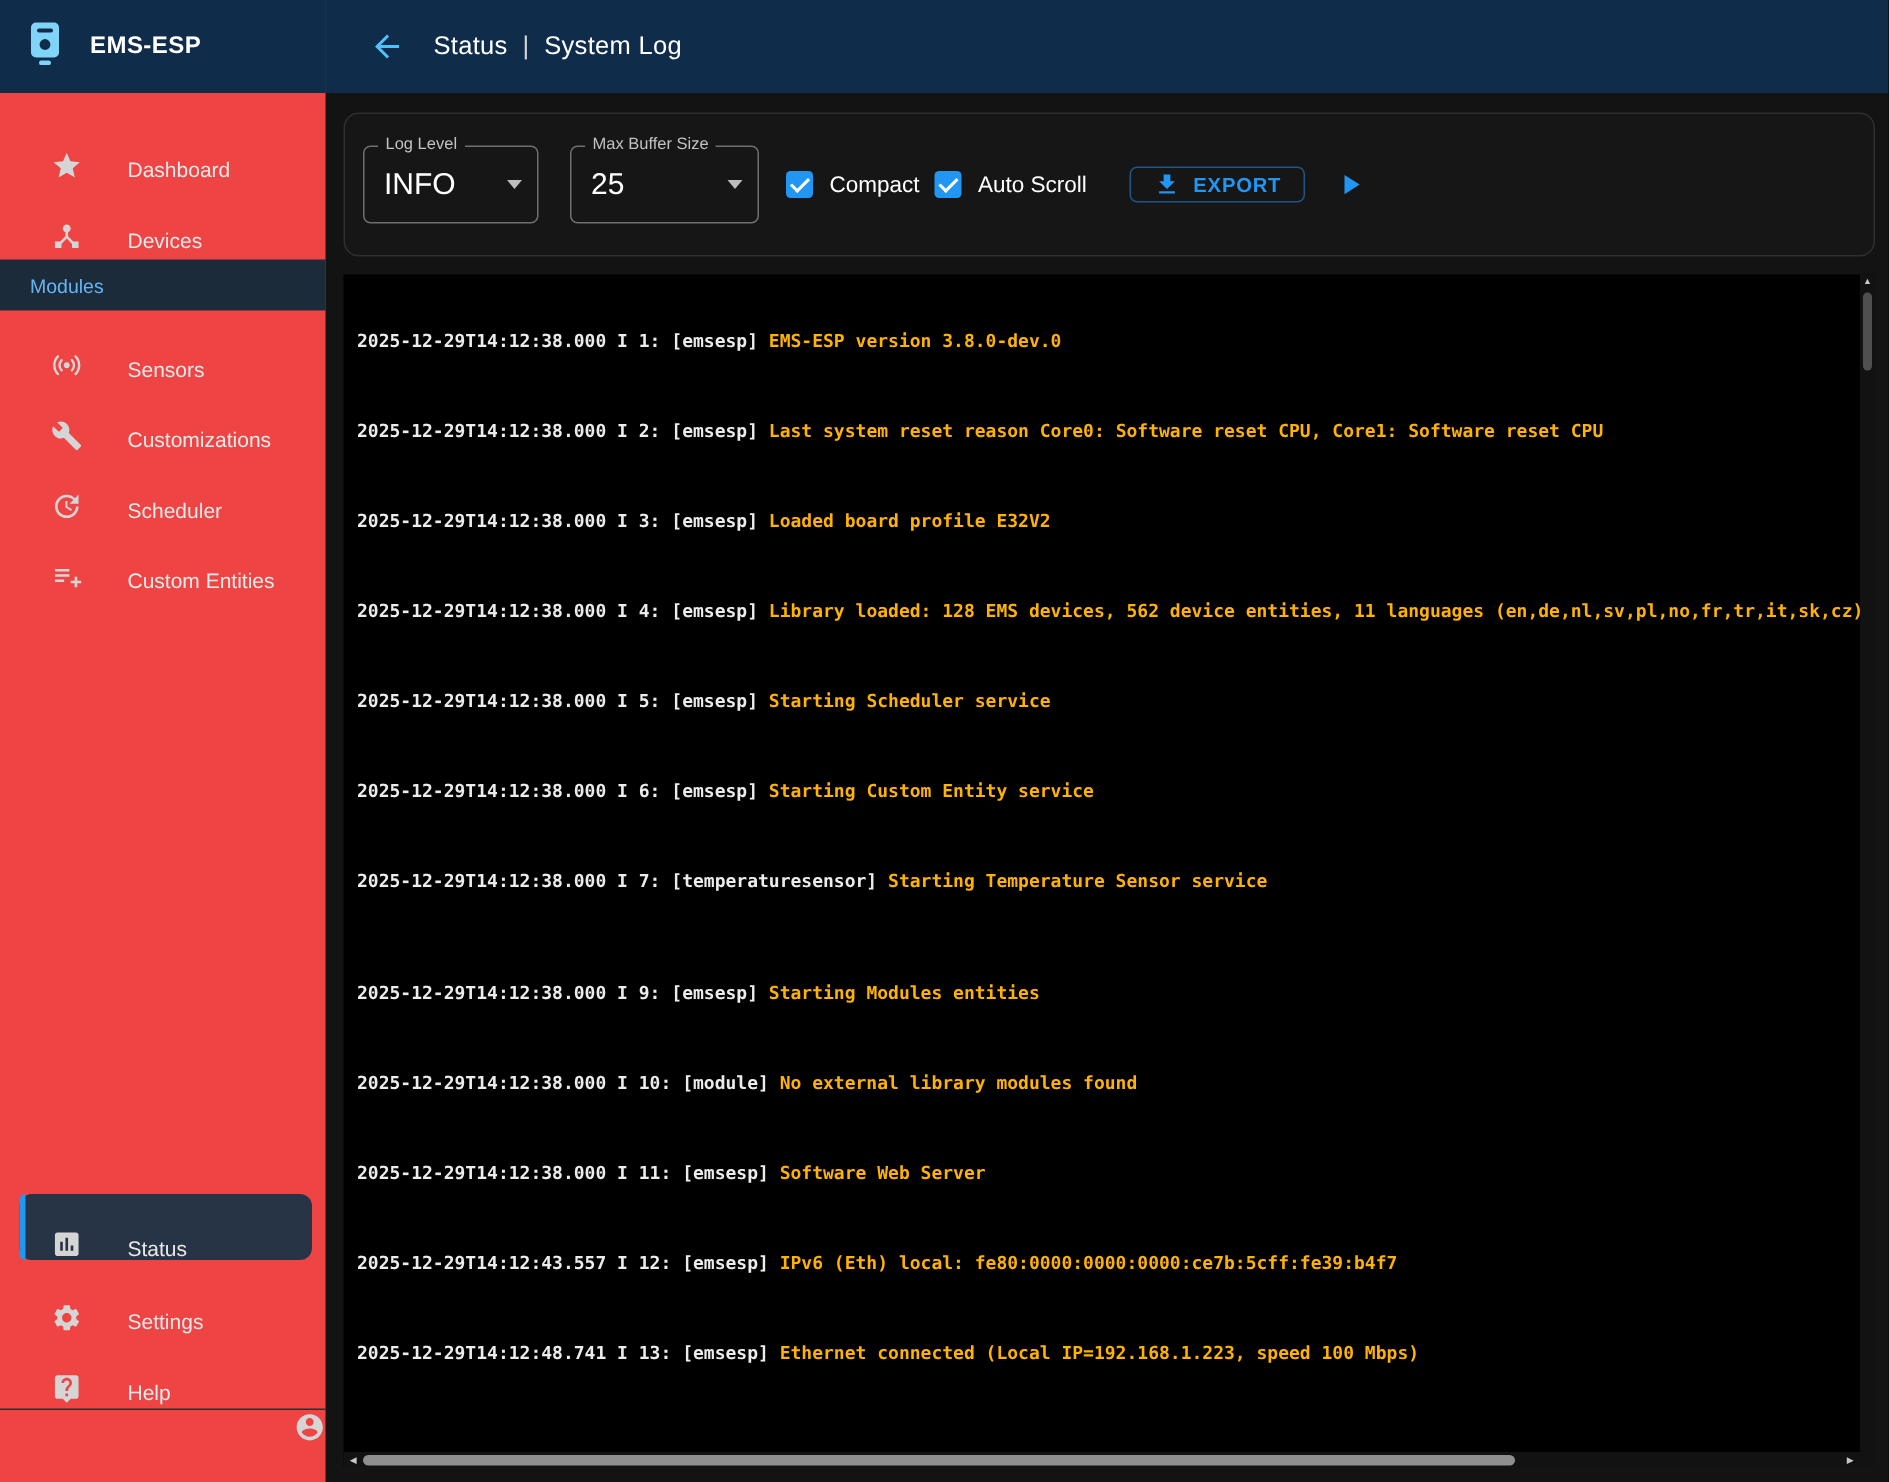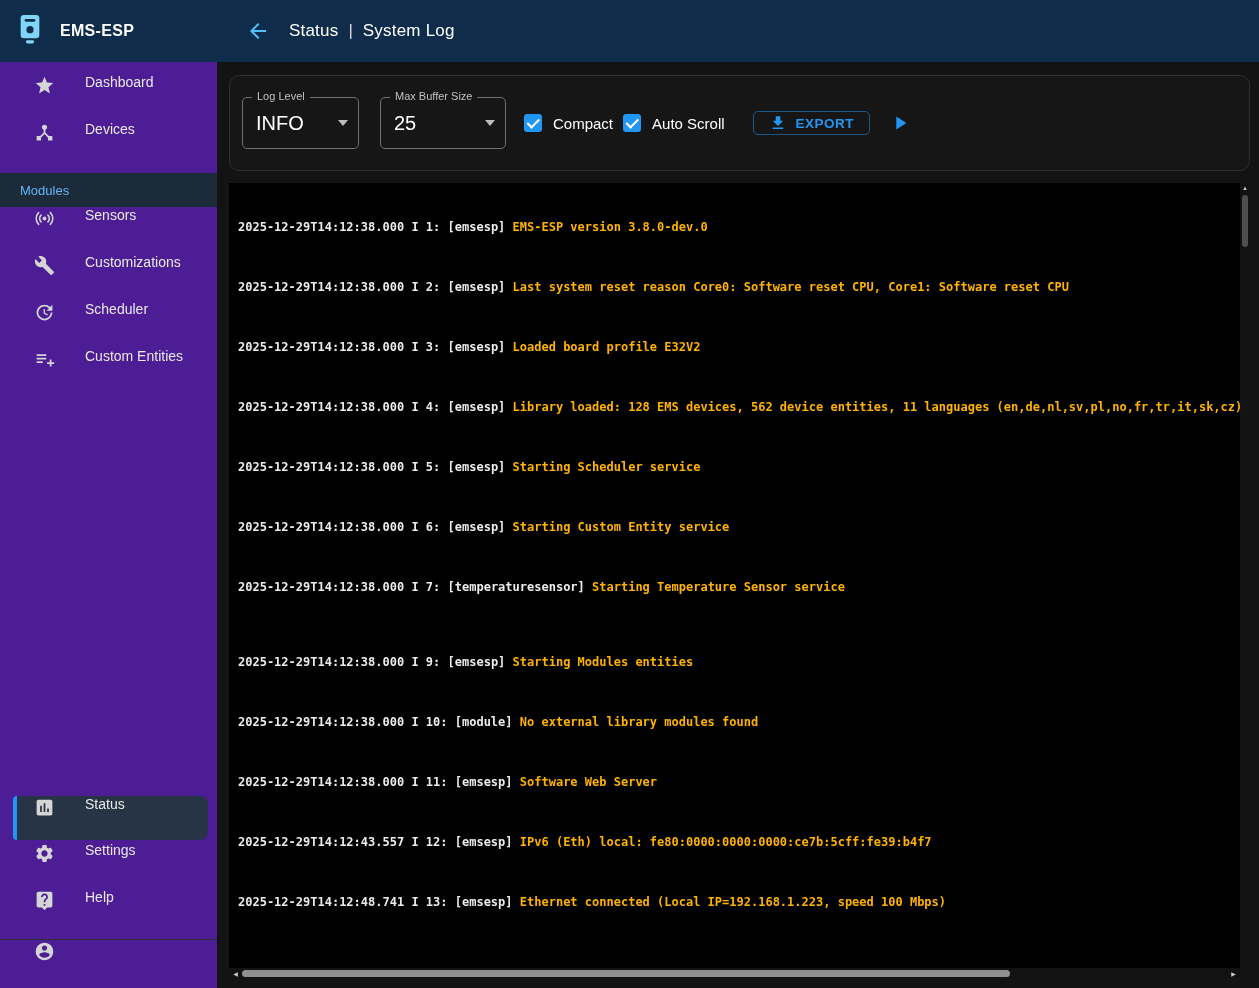--- a/index.html
+++ b/index.html
@@ -3,25 +3,25 @@
 <meta charset="utf-8">
 <style>
   * { margin:0; padding:0; box-sizing:border-box; }
   html,body { width:1259px; height:988px; overflow:hidden; background:#131313;
               font-family:"Liberation Sans", sans-serif; }
   :root { --accent:#2196f3; --navy:#0f2c4a; --log-msg:#ffb300; --log-meta:#ececec; }
 
   .app { display:flex; width:100%; height:100%; }
 
   
-  .sidebar { width:217px; flex:0 0 217px; background:#4c1d95; display:flex; flex-direction:column; }
+  .sidebar { width:217px; flex:0 0 217px; background:#ef4444; display:flex; flex-direction:column; }
   .logo-block { height:62px; flex:0 0 62px; background:var(--navy); display:flex; align-items:center; padding-left:14px; gap:14px; }
   .app-title { color:#fff; font-size:16px; font-weight:bold; letter-spacing:.3px; }
   .nav-top { padding-top:12px; }
-  .nav-item { height:47px; display:flex; align-items:flex-start; padding-left:33px; gap:30px; cursor:pointer; color:#e9e9e9; }
+  .nav-item { height:47px; display:flex; align-items:flex-end; padding-left:33px; gap:30px; cursor:pointer; color:#e9e9e9; }
   .nav-item .icon { width:22px; height:22px; flex:0 0 22px; display:flex; align-items:center; justify-content:center; }
   .nav-item .icon svg { width:21px; height:21px; fill:#d5d5d5; }
   .nav-label { font-size:14px; font-weight:500; }
   .section-header { height:34px; margin-top:5px; background:#1c2b3a; color:#64b5f6; font-size:13px; font-weight:500; display:flex; align-items:center; padding-left:20px; }
   .nav-bottom { margin-top:auto; }
   .nav-item.selected { position:relative; background:#263445; border-radius:8px; margin:0 9px 2px 13px; padding-left:20px; height:44px; }
   .sel-bar { position:absolute; left:0; top:0; bottom:0; width:4px; background:var(--accent); border-radius:8px 0 0 8px; }
   .divider { height:1px; background:#2e2e2e; margin-top:3px; }
   .nav-item.user { height:48px;flex-direction:column; }
 

